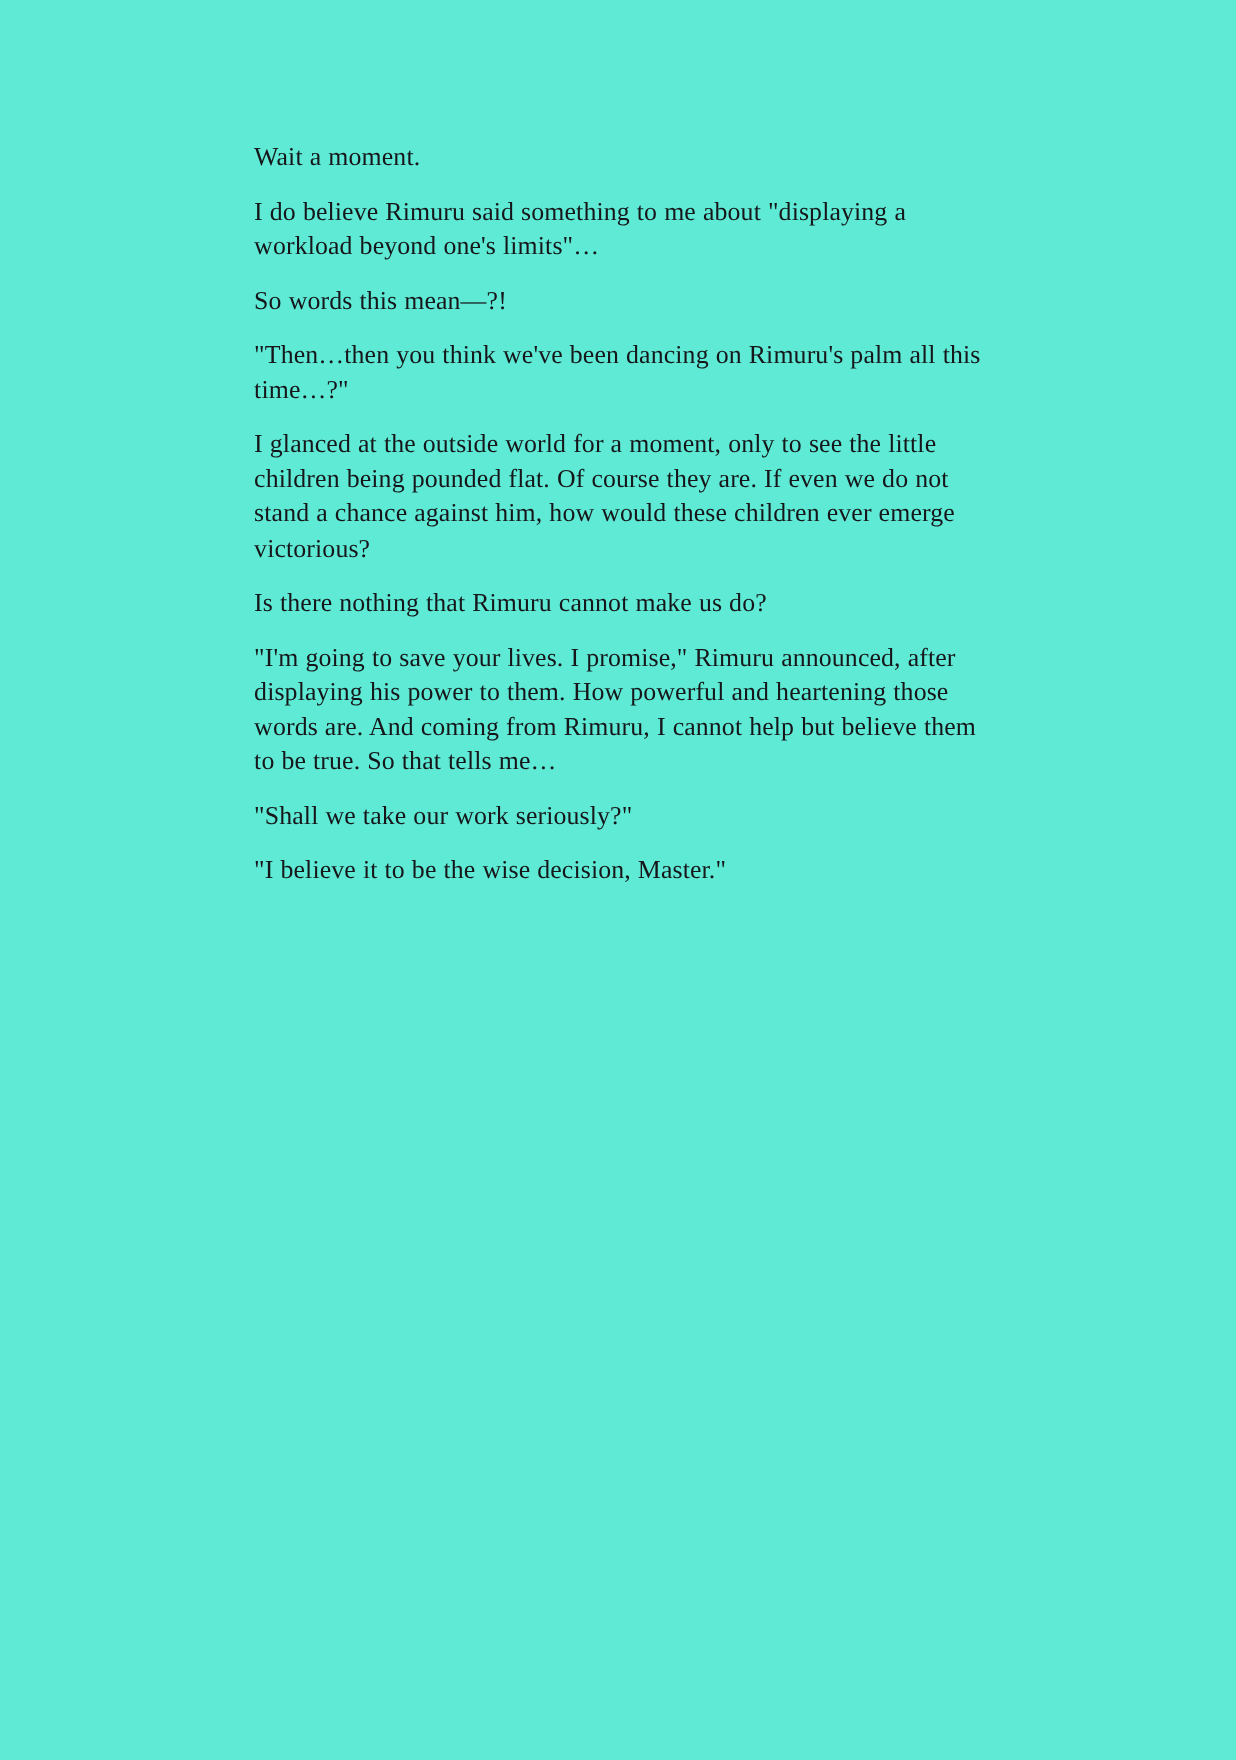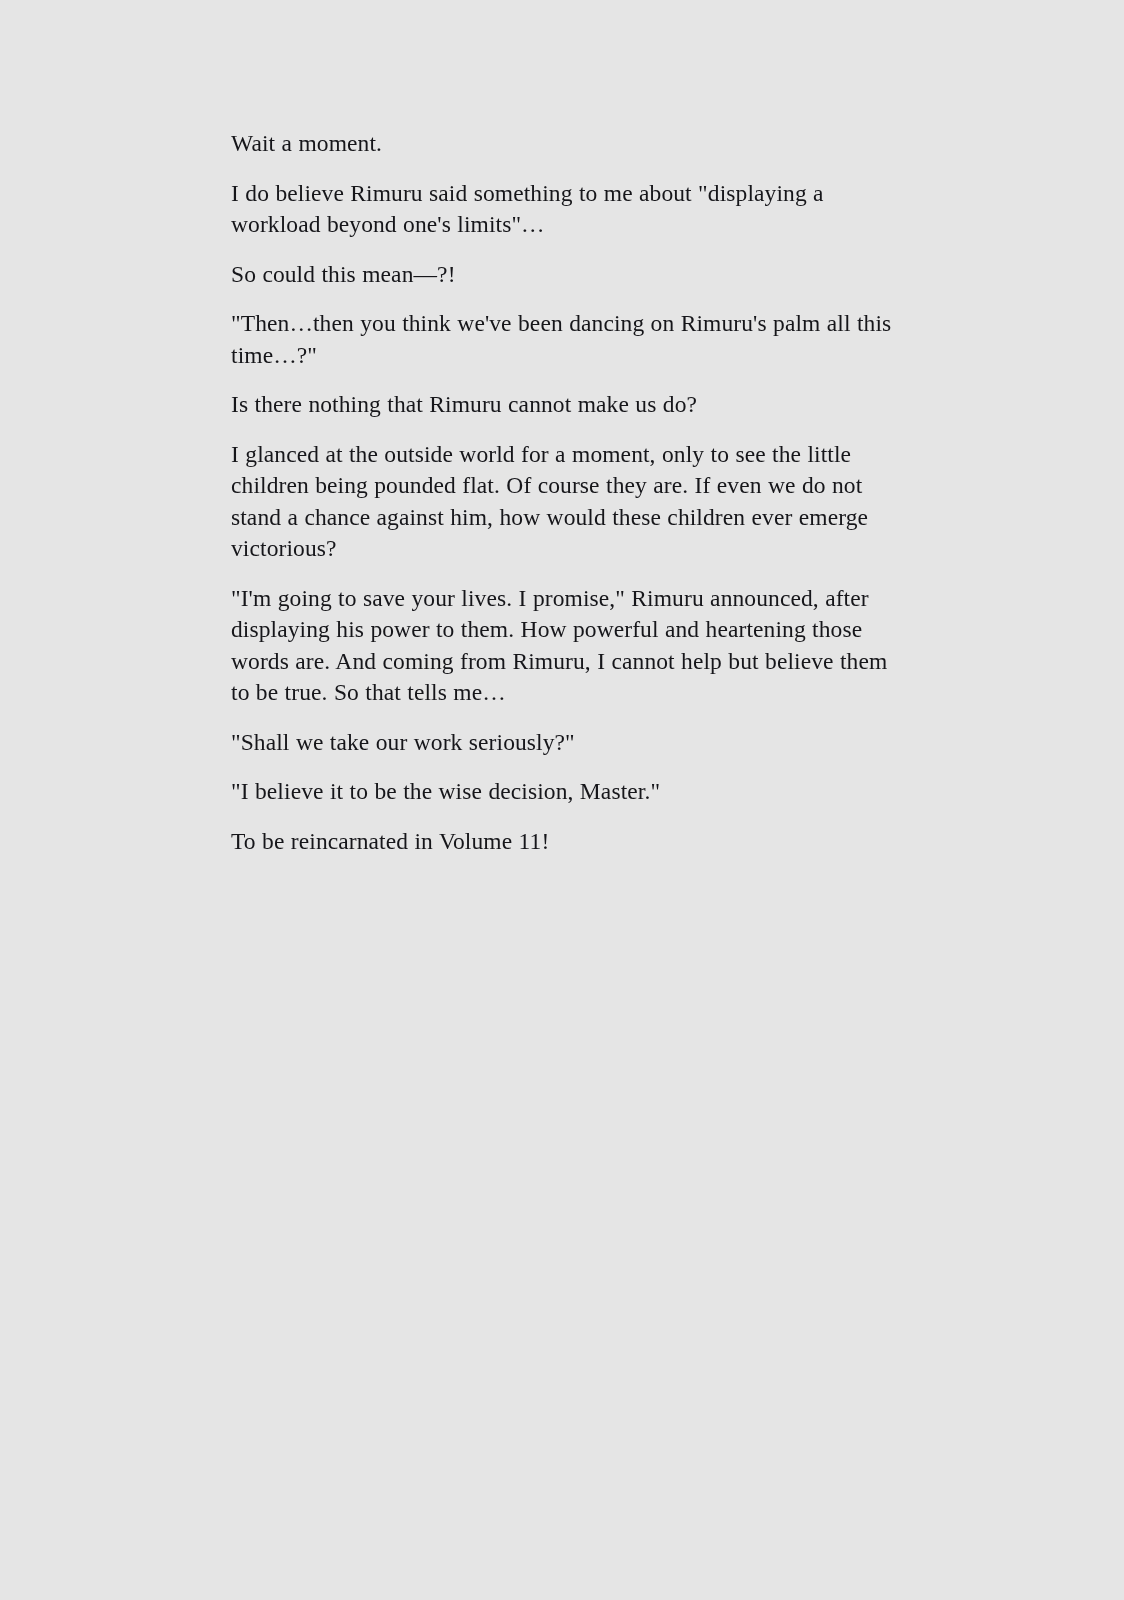--- a/index.html
+++ b/index.html
@@ -10,21 +10,21 @@
   body {
     width: 1124px;
     height: 1600px;
     font-family: "Liberation Serif", "DejaVu Serif", serif;
     color: #1a1a1a;
   }
   .page {
     position: relative;
     width: 1124px;
     height: 1600px;
-    background: #e5e5e5;
+    background: #5eead4;
     box-sizing: border-box;
   }
   .text-column {
     position: absolute;
     left: 231px;
     top: 128px;
     width: 662px;
   }
   .para {
     font-size: 23.5px;
@@ -39,22 +39,21 @@
     margin-bottom: 0;
   }
 </style>
 </head>
 <body>
 
 <div class="page">
   <div class="text-column">
     <p class="para">Wait a moment.</p>
     <p class="para">I do believe Rimuru said something to me about "displaying a workload beyond one's limits"…</p>
-    <p class="para">So could this mean—?!</p>
+    <p class="para">So words this mean—?!</p>
     <p class="para">"Then…then you think we've been dancing on Rimuru's palm all this time…?"</p>
+    <p class="para">I glanced at the outside world for a moment, only to see the little children being pounded flat. Of course they are. If even we do not stand a chance against him, how would these children ever emerge victorious?</p>
     <p class="para">Is there nothing that Rimuru cannot make us do?</p>
-    <p class="para">I glanced at the outside world for a moment, only to see the little children being pounded flat. Of course they are. If even we do not stand a chance against him, how would these children ever emerge victorious?</p>
     <p class="para">"I'm going to save your lives. I promise," Rimuru announced, after displaying his power to them. How powerful and heartening those words are. And coming from Rimuru, I cannot help but believe them to be true. So that tells me…</p>
     <p class="para">"Shall we take our work seriously?"</p>
     <p class="para">"I believe it to be the wise decision, Master."</p>
-    <p class="para">To be reincarnated in Volume 11!</p>
   </div>
 </div>
 
 </body></html>

